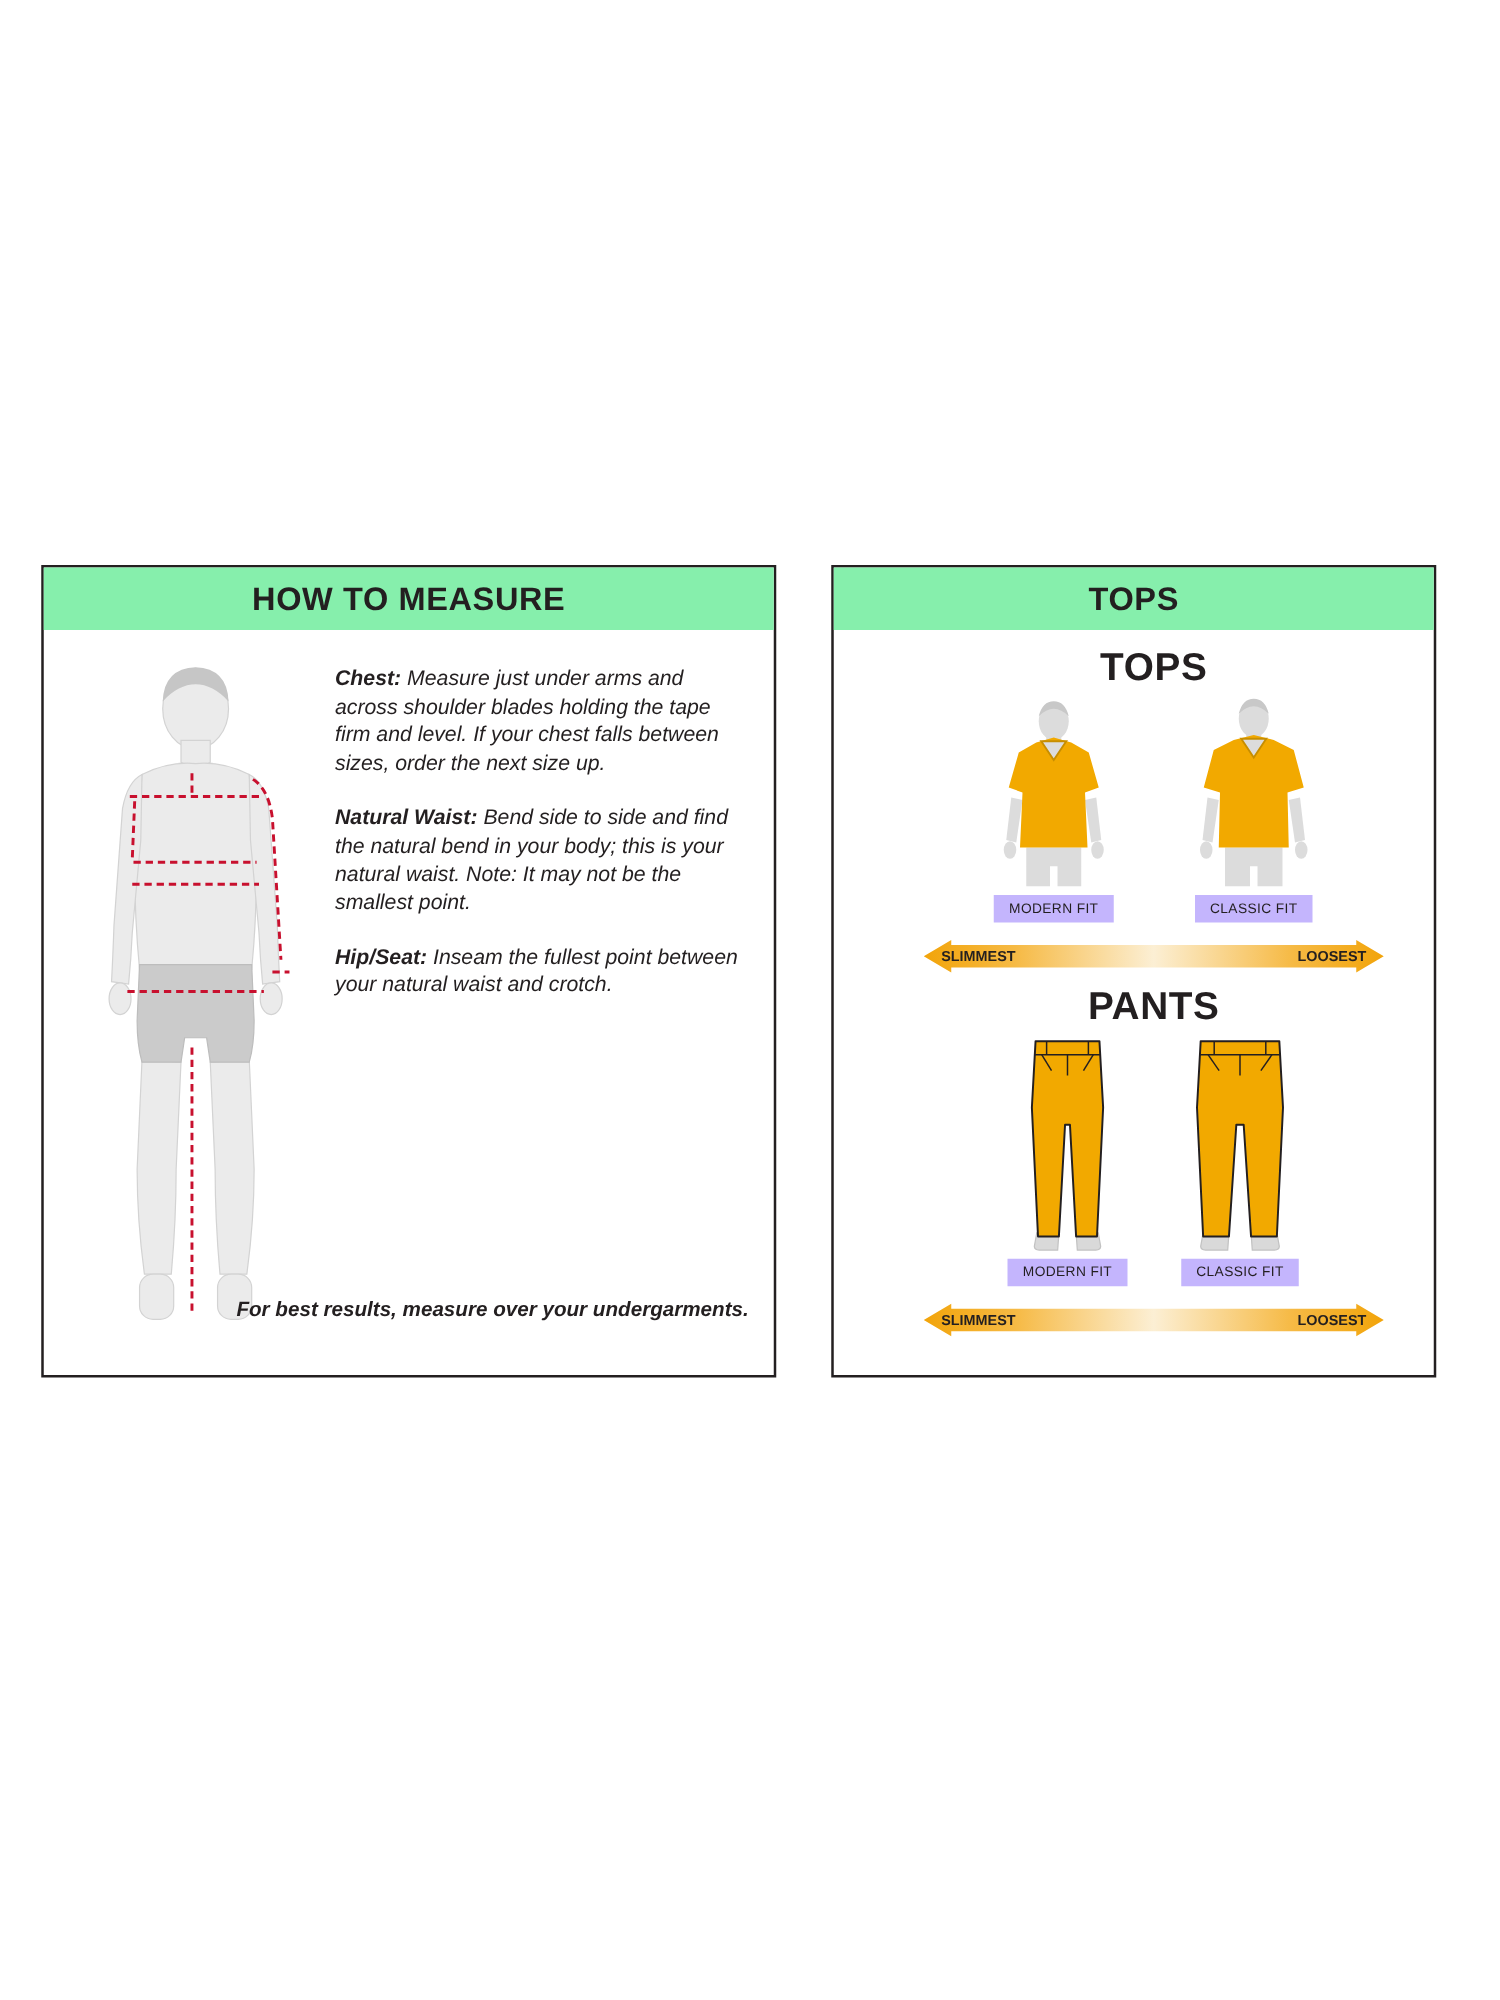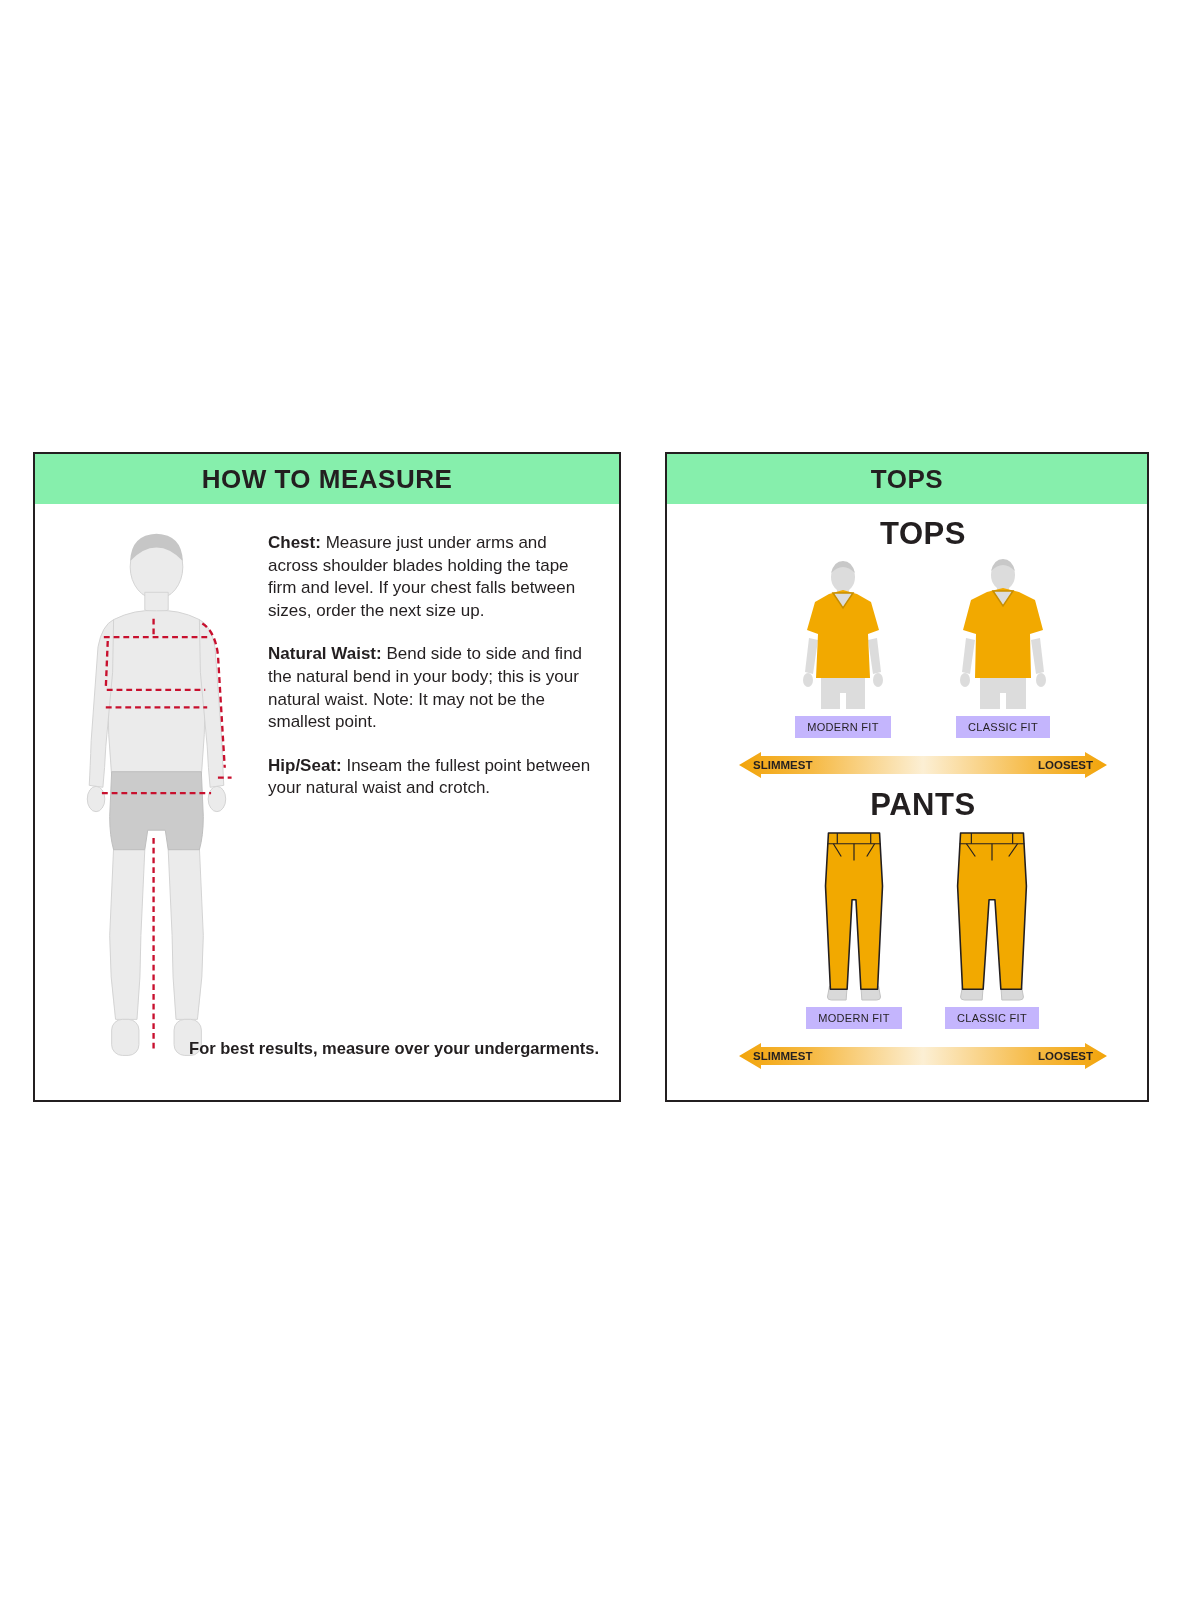--- a/index.html
+++ b/index.html
@@ -11,21 +11,21 @@
     position:absolute; top:452px; border:2px solid #231F20; background:#fff;
     box-sizing:border-box;
   }
   .panel-left  { left:33px;  width:588px; height:650px; }
   .panel-right { left:665px; width:484px; height:650px; }
   .panel-header {
     height:50px; background:#86efac; display:flex; align-items:center; justify-content:center;
     font-weight:bold; font-size:26px; letter-spacing:0.5px;
   }
   
-  .measure-body { position:relative; display:flex; height:596px; }
+  .measure-body { position:relative; display:flex; height:596px;font-style:italic; }
   .figure-wrap  { margin:22px 0 0 24px; flex:0 0 auto; }
   .measure-text { flex:1; padding:28px 24px 0 14px; font-size:17px; line-height:1.33; }
   .measure-text p { margin:0 0 21px 0; }
   .measure-text strong { font-weight:bold; }
   .footnote {
     position:absolute; right:20px; bottom:26px; font-weight:bold; font-size:16.5px;
     white-space:nowrap;
   }
   
   .fits-body { display:flex; flex-direction:column; align-items:center; padding-top:8px;padding-left:32px; }

